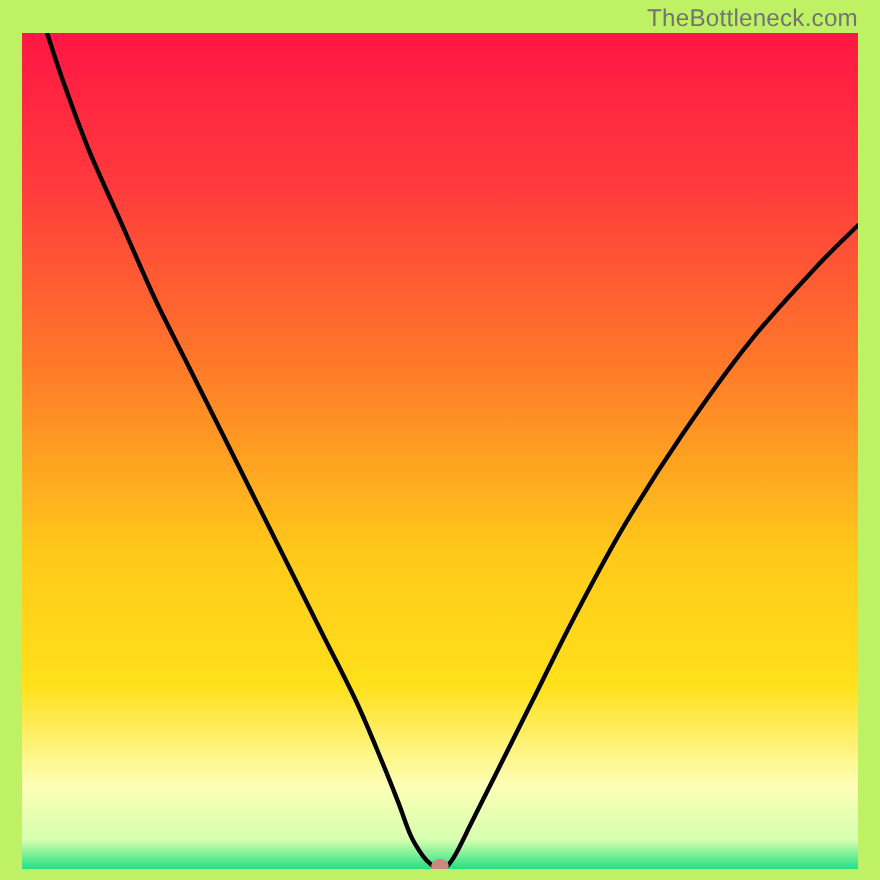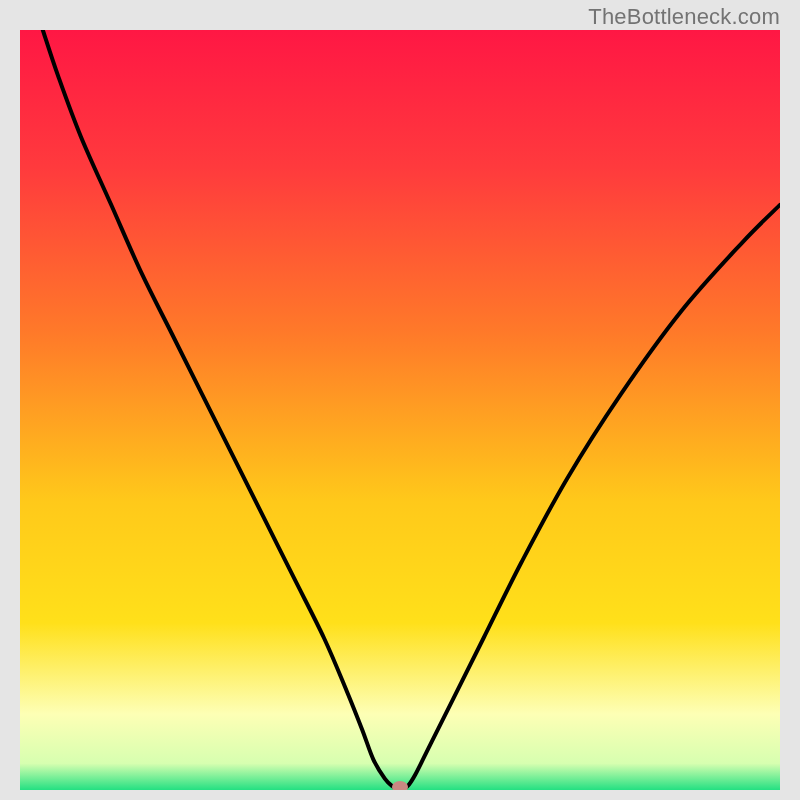--- a/index.html
+++ b/index.html
@@ -7,21 +7,21 @@
     padding: 0;
     width: 800px;
     height: 800px;
     background: #000;
     font-family: Arial, Helvetica, sans-serif;
   }
   .wrap {
     position: relative;
     width: 800px;
     height: 800px;
-    background: #e5e5e5;
+    background: #bef264;
   }
   .attribution {
     position: absolute;
     top: 4px;
     right: 20px;
     color: #737373;
     font-size: 22px;
     font-weight: 500;
     letter-spacing: 0.2px;
   }

